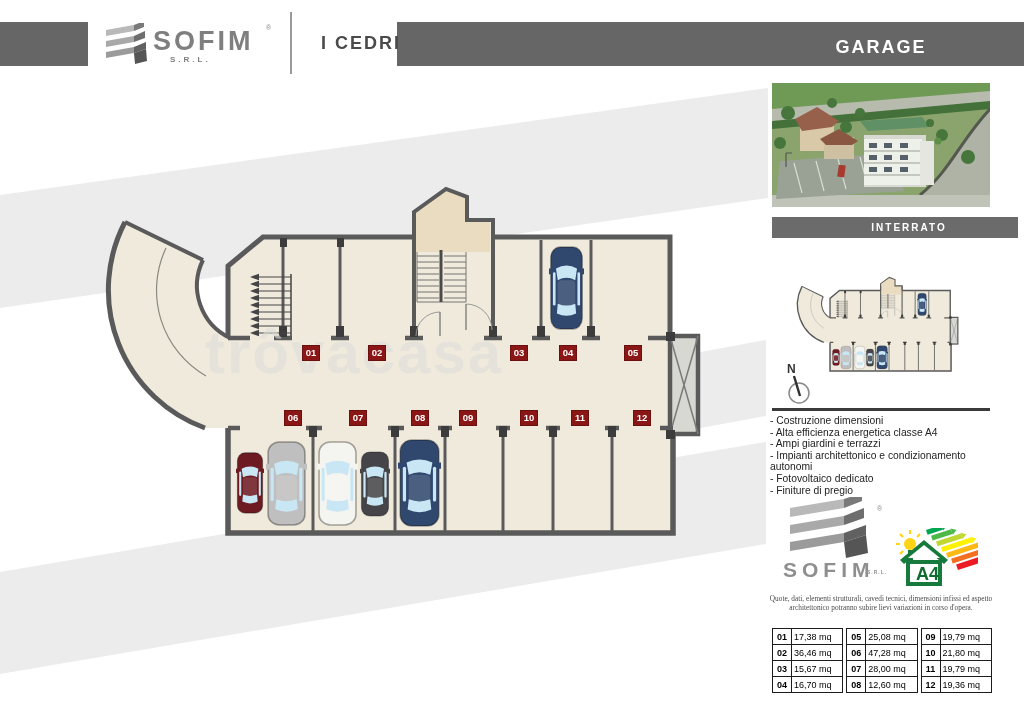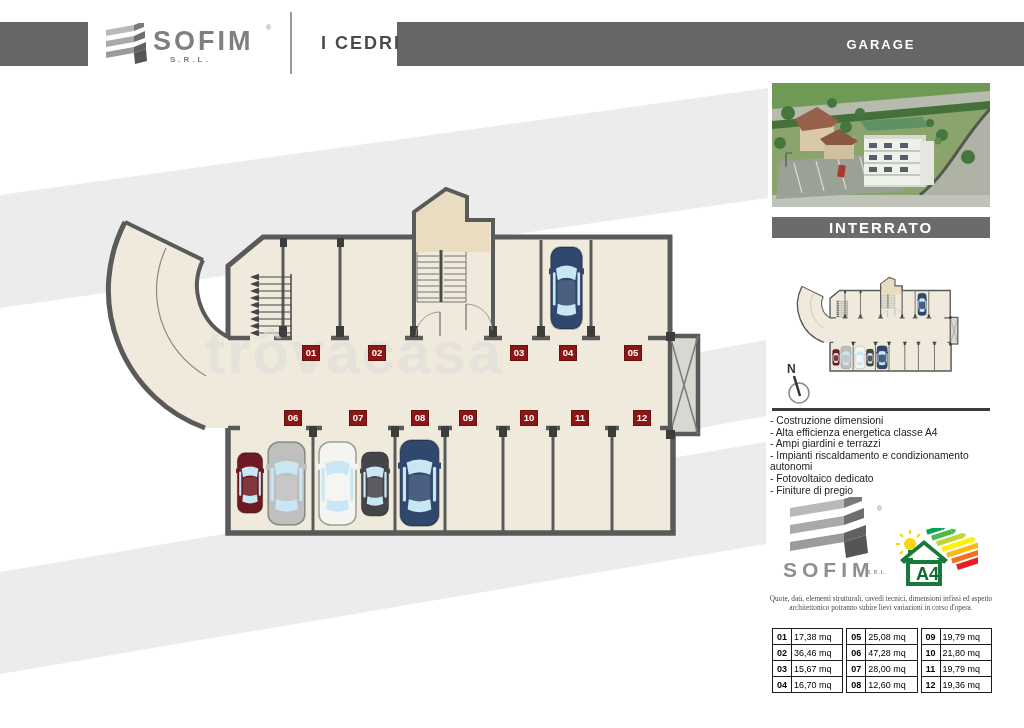--- a/index.html
+++ b/index.html
@@ -4,31 +4,31 @@
 <style>
   html,body{margin:0;padding:0;background:#ffffff;}
   .page{position:relative;width:1024px;height:728px;background:#ffffff;overflow:hidden;
         font-family:"Liberation Sans",sans-serif;}
   .abs{position:absolute;}
 
   
   .bar-left{left:0;top:22px;width:88px;height:44px;background:#666666;}
   .bar-right{left:397px;top:22px;width:627px;height:44px;background:#666666;}
   .garage-label{position:absolute;left:455px;top:13px;width:218px;text-align:center;
-    color:#ffffff;font-weight:bold;font-size:13px;letter-spacing:2px;}
+    color:#ffffff;font-weight:bold;font-size:18px;letter-spacing:2px;}
   .brand-text{left:153px;top:26px;font-size:27px;font-weight:bold;color:#7f7f7f;letter-spacing:3px;}
   .brand-suffix{left:170px;top:55px;font-size:8px;font-weight:bold;color:#7f7f7f;letter-spacing:3px;}
   .hdr-reg{left:266px;top:24px;font-size:7px;color:#8a8a8a;}
   .hdr-divider{left:290px;top:12px;width:2px;height:62px;background:#9a9a9a;}
   .project-title{left:321px;top:33px;font-size:18px;font-weight:bold;color:#4a4a4a;letter-spacing:2px;}
 
   
   .interrato-bar{left:772px;top:217px;width:218px;height:21px;background:#6b6b6b;
-    color:#ffffff;font-weight:bold;font-size:15px;letter-spacing:2px;
-    text-align:center;line-height:21px;}
+    color:#ffffff;font-weight:bold;font-size:10px;letter-spacing:2px;
+    text-align:center;line-height:21px;padding-left:28px;}
   .compass-n{left:787px;top:362px;font-size:12px;font-weight:bold;color:#333;}
   .section-divider{left:772px;top:408px;width:218px;height:3px;background:#3a3a3a;}
   .features{left:770px;top:415px;width:232px;margin:0;padding:0;list-style:none;
     font-size:10.3px;line-height:11.6px;color:#222;}
   .footer-brand{left:783px;top:558px;font-size:21px;font-weight:bold;color:#8f8f8f;letter-spacing:5px;}
   .footer-brand-suffix{left:867px;top:569px;font-size:5px;font-weight:bold;color:#8f8f8f;letter-spacing:1px;}
   .footer-reg{left:877px;top:505px;font-size:7px;color:#8a8a8a;}
   .disclaimer{left:768px;top:595px;width:226px;font-size:7.3px;line-height:8.6px;
     text-align:center;color:#4a4a4a;font-family:Liberation Serif, serif;}
 
@@ -237,21 +237,21 @@
     <circle cx="13" cy="21" r="10" fill="#fdfdfd" stroke="#8a8a8a" stroke-width="1.5"></circle>
     <path d="M8,4 L14,24" stroke="#2f2f2f" stroke-width="2.4" fill="none"></path>
   </svg>
 
   <div class="abs section-divider"></div>
 
   <ul class="abs features">
     <li>- Costruzione dimensioni</li>
     <li>- Alta efficienza energetica classe A4</li>
     <li>- Ampi giardini e terrazzi</li>
-    <li>- Impianti riscaldamento e condizionamento autonomi</li>
+    <li>- Impianti architettonico e condizionamento autonomi</li>
     <li>- Fotovoltaico dedicato</li>
     <li>- Finiture di pregio</li>
   </ul>
 
   <svg class="abs" style="left:786px;top:497px;" width="92" height="62">
     <polygon points="4,20 58,11 58,2 4,11" fill="#b9b9b9"></polygon>
     <polygon points="58,11 76,4 76,-4 58,2" fill="#7a7a7a"></polygon>
     <polygon points="4,37 58,28 58,19 4,28" fill="#a9a9a9"></polygon>
     <polygon points="58,28 78,21 78,11 58,19" fill="#6e6e6e"></polygon>
     <polygon points="4,54 58,45 58,36 4,45" fill="#9b9b9b"></polygon>

